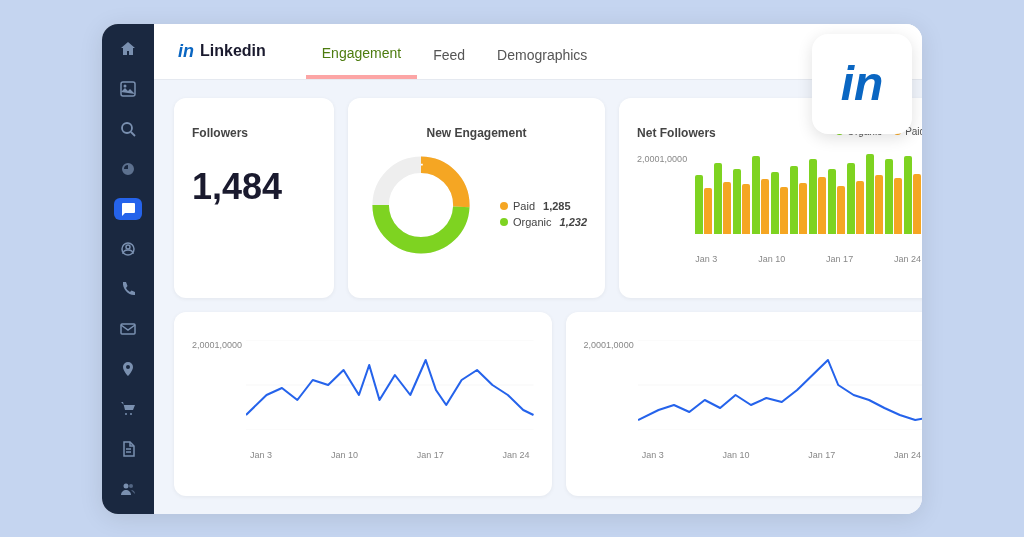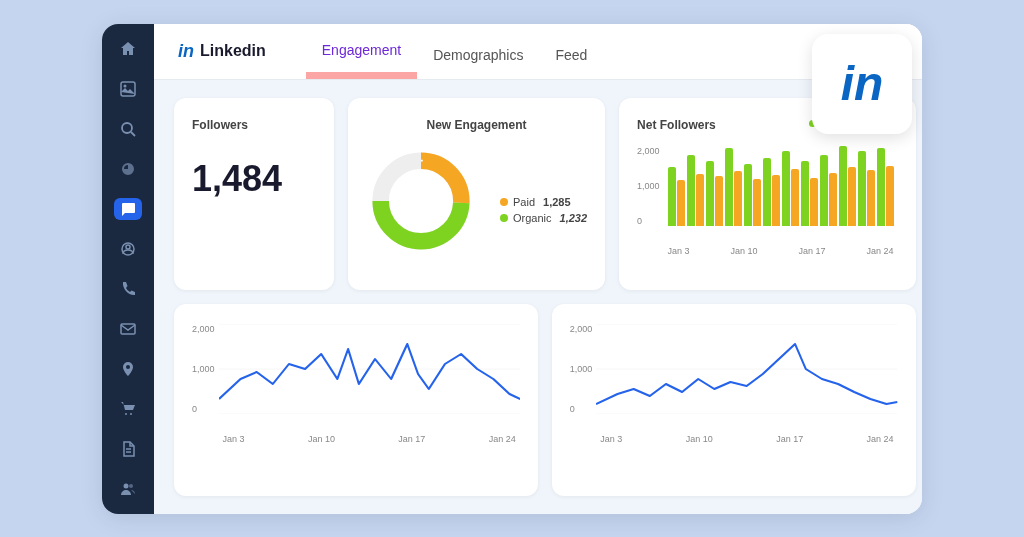--- a/index.html
+++ b/index.html
@@ -96,42 +96,42 @@
       font-size: 14px;
       font-weight: 500;
       color: #555;
       cursor: pointer;
       border-bottom: 2px solid transparent;
       height: 100%;
       display: flex;
       align-items: flex-end;
     }
     .nav-tab.active {
-      color: #6d28d9;
-      border-bottom: 7px solid #fca5a5;
+      color: #4d7c0f;
+      border-bottom: 4px solid #fca5a5;
     }
     
     .content {
       flex: 1;
       padding: 18px 20px;
       display: flex;
       flex-direction: column;
       gap: 14px;
       overflow: hidden;
     }
     .row {
       display: flex;
       gap: 14px;
       flex: 1;
     }
     
     .card {
       background: #fff;
       border-radius: 12px;
-      padding: 20px 18px;
+      padding: 28px 18px;
       box-shadow: 0 1px 4px rgba(0,0,0,0.06);
       display: flex;
       flex-direction: column;
     }
     .card-title {
       font-size: 12px;
       font-weight: 600;
       color: #444;
       margin-bottom: 10px;
     }
@@ -220,21 +220,21 @@
       justify-content: space-between;
       padding: 0 4px;
       margin-top: 20px;
     }
     .chart-x-label {
       font-size: 9px;
       color: #888;
     }
     .chart-y-labels {
       display: flex;
-      flex-direction: column;
+      flex-direction: row;
       justify-content: space-between;
       height: 80px;
       margin-right: 4px;
     }
     .chart-y-label {
       font-size: 9px;
       color: #888;
     }
     .chart-wrapper {
       display: flex;
@@ -363,24 +363,24 @@
     <div class="header">
       <div class="logo-area">
         <span class="logo-in">in</span>
         <span class="logo-text">Linkedin</span>
       </div>
       <div class="nav-tabs">
         <div class="nav-tab active">
           <span>Engagement</span>
         </div>
         <div class="nav-tab">
+          <span>Feed</span>
+        </div>
+        <div class="nav-tab">
           <span>Demographics</span>
-        </div>
-        <div class="nav-tab">
-          <span>Feed</span>
         </div>
       </div>
     </div>
 
     <div class="content">
 
       <div class="row">
 
         <div class="card followers-card">
           <div class="card-title">Followers</div>

